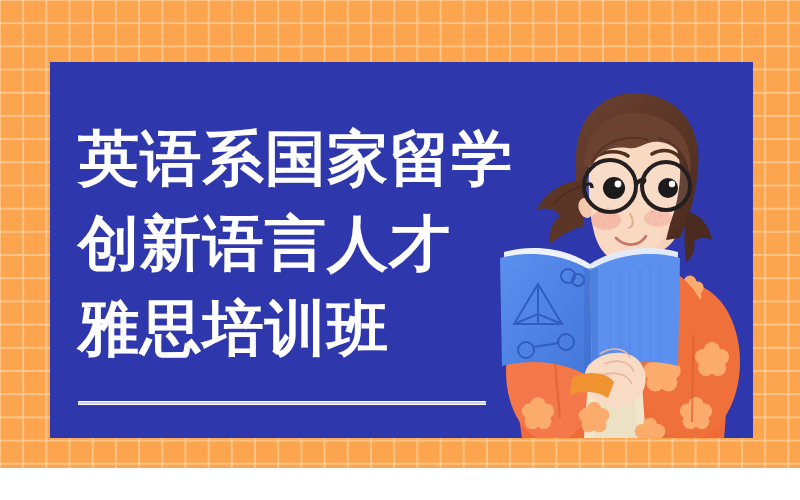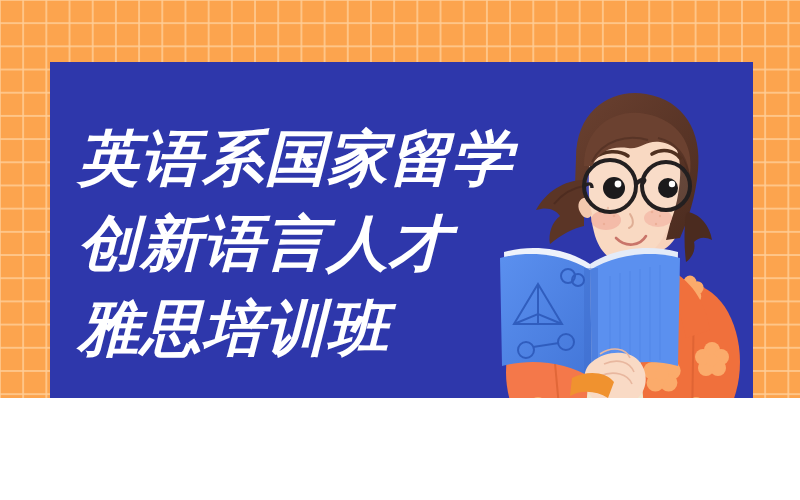--- a/index.html
+++ b/index.html
@@ -9,24 +9,23 @@
   body {
     width: 800px;
     height: 500px;
     overflow: hidden;
     font-family: "Liberation Sans", sans-serif;
   }
 
   #poster {
     position: relative;
     width: 800px;
-    height: 398px;
+    height: 468px;
     background-color: #15803d;
     overflow: hidden;
-    font-style: italic;
   }
 
   
   #grid-bg {
     position: absolute;
     inset: 0;
     background-color: #fca44e;
     background-image:
       linear-gradient(to right, rgba(255,205,150,0.80) 0 2px, transparent 2px 100%),
       linear-gradient(to bottom, rgba(255,205,150,0.80) 0 2px, transparent 2px 100%);

